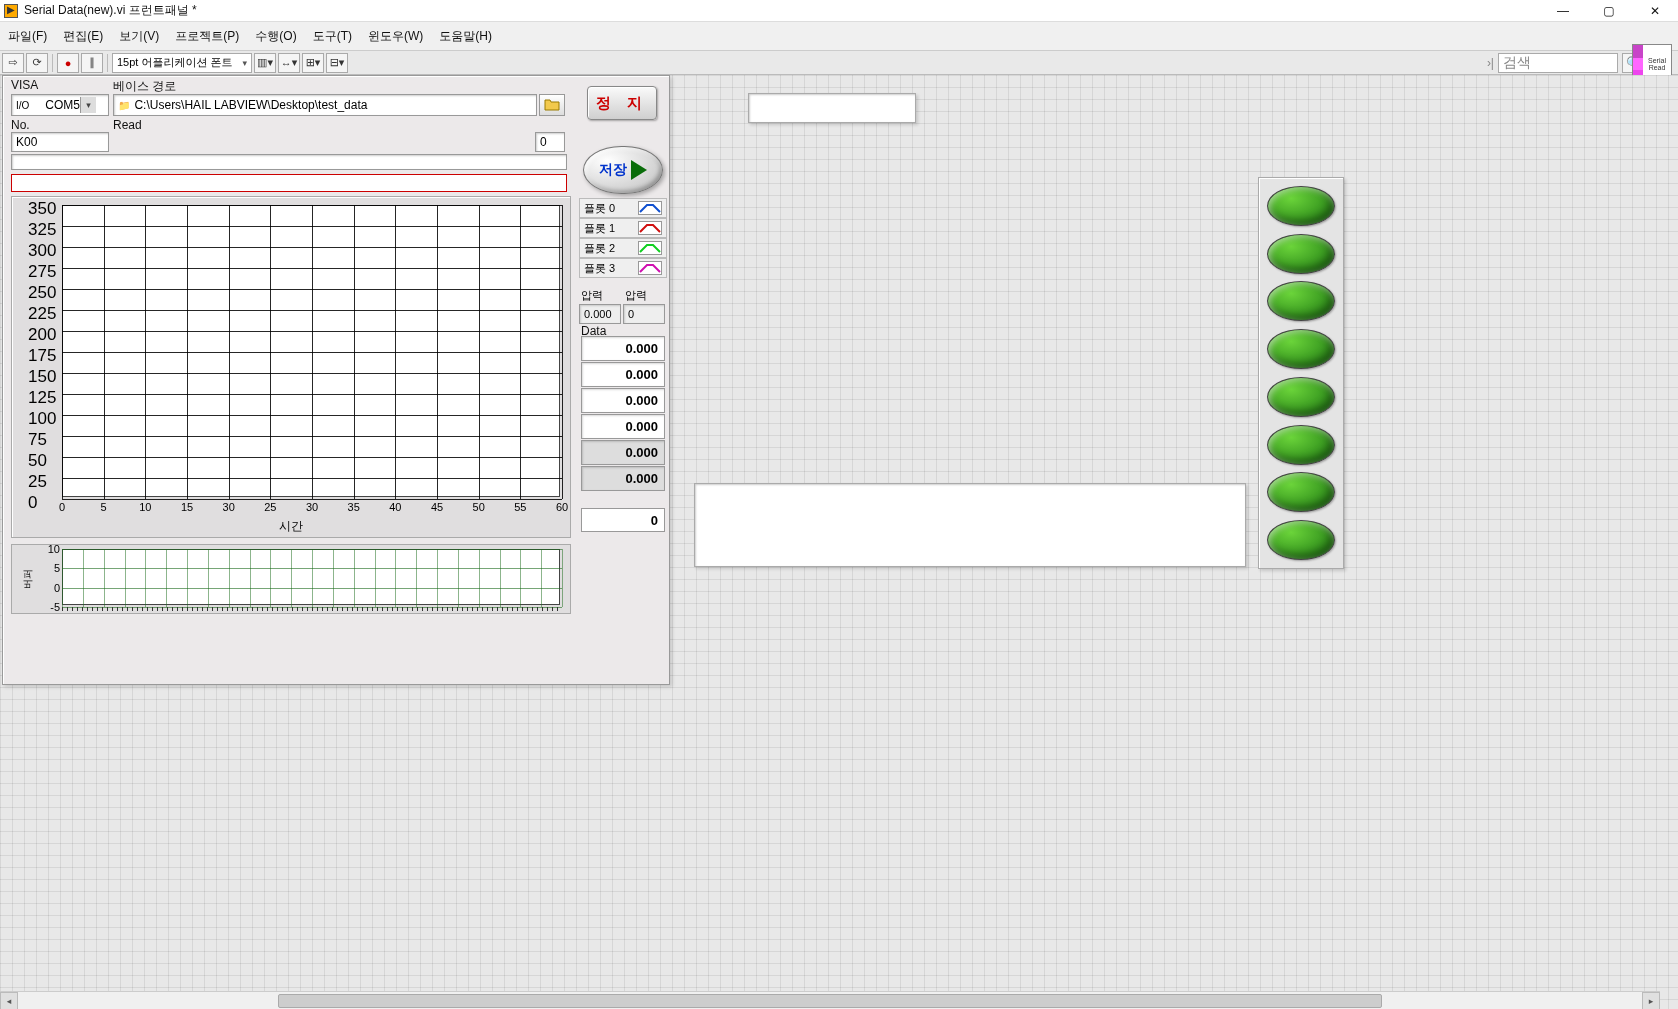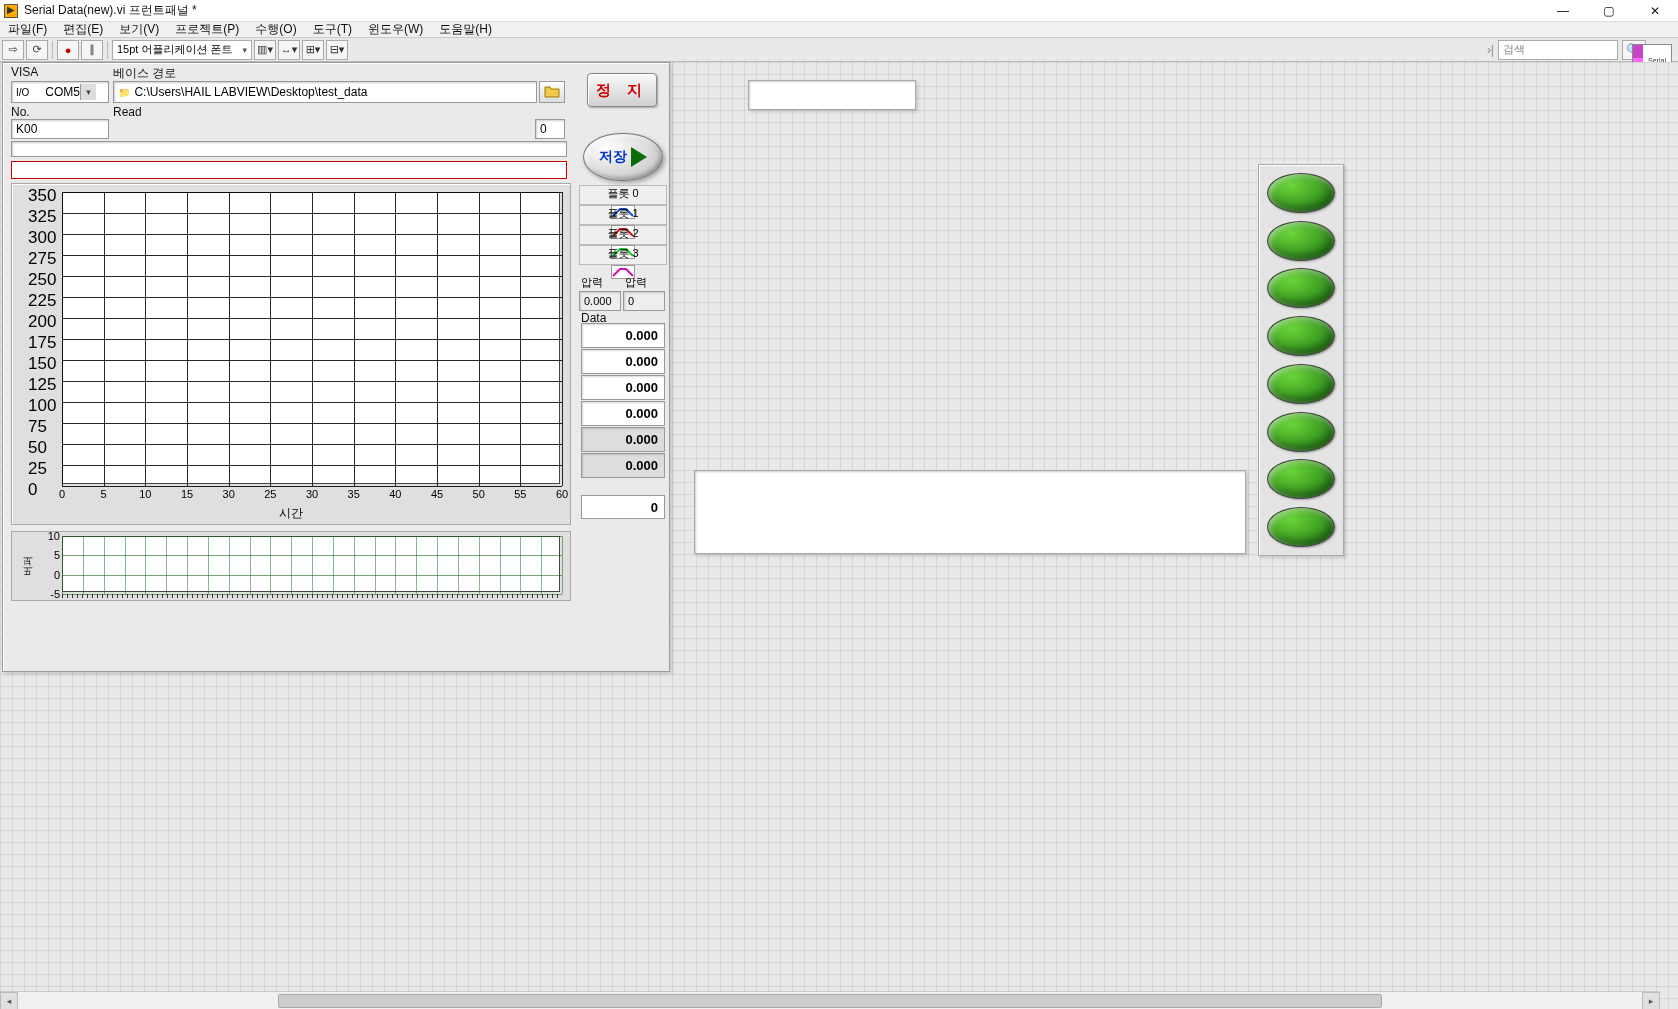--- a/index.html
+++ b/index.html
@@ -34,21 +34,21 @@
 .titlebar-title { font-size: 12px; color: #111; }
 .win-controls {
   margin-left: auto; display: flex;
 }
 .win-controls div {
   width: 46px; height: 22px; display: flex; align-items: center; justify-content: center;
   font-size: 12px; color: #111;
 }
 
 .menubar {
-  height: 16px;
+  height: 29px;
   background: #f0f0f0;
   display: flex;
   align-items: center;
   padding-left: 4px;
   gap: 8px;
   border-bottom: 1px solid #ccc;
 }
 .menubar span { font-size: 12px; padding: 2px 4px; color: #111; }
 
 .toolbar {
@@ -72,21 +72,21 @@
   height: 20px; border: 1px solid #aaa; background: #fff;
   font-size: 11px; padding: 5px 4px; display: flex; align-items: center; gap: 4px;
   min-width: 140px;
 }
 .toolbar .font-combo::after { content: "▾"; font-size: 9px; color: #555; margin-left: auto; }
 .toolbar-right {
   margin-left: auto; display: flex; align-items: center; gap: 4px; padding-right: 6px;
 }
 .search-box {
   height: 20px; width: 120px; border: 1px solid #aaa; background: #fff;
-  padding: 8px 4px; font-size: 11px; color: #888; display: flex; align-items: center;
+  padding: 8px 4px; font-size: 14px; color: #888; display: flex; align-items: center;
 }
 .search-mag {
   width: 24px; height: 20px; border: 1px solid #aaa; background: #f5f5f5;
   display: flex; align-items: center; justify-content: center;
 }
 .help-q {
   width: 20px; height: 20px; color: #1a6dd6; font-weight: bold;
   display: flex; align-items: center; justify-content: center; font-size: 14px;
 }
 .vi-icon {
@@ -175,21 +175,21 @@
 .y-tick { position: absolute; right: calc(100% - 48px); text-align: left; font-size: 17px; width: 32px; }
 .x-tick { position: absolute; top: calc(100% - 36px); text-align: center; font-size: 11px; width: 20px; transform: translateX(-50%); }
 .x-label { position: absolute; bottom: 2px; left: 50%; transform: translateX(-50%); font-size: 12px; }
 
 .legend {
   position: absolute; left: 576px; top: 122px;
   width: 88px;
 }
 .legend-row {
   height: 20px; display: flex; align-items: center; gap: 4px;
-  border: 1px solid #bbb; background: #efefef; padding: 0 4px; flex-direction: column;
+  border: 1px solid #bbb; background: #efefef; padding: 0 4px;
 }
 .legend-row span { font-size: 11px; flex:1; }
 .legend-sw {
   width: 24px; height: 14px; border: 1px solid #999; background:#fff;
   display: flex; align-items: center; justify-content:center;
 }
 
 .small-chart {
   position: absolute; left: 8px; top: 468px; width: 560px; height: 70px;
   background: #e0dedf; border: 1px solid #aaa;

